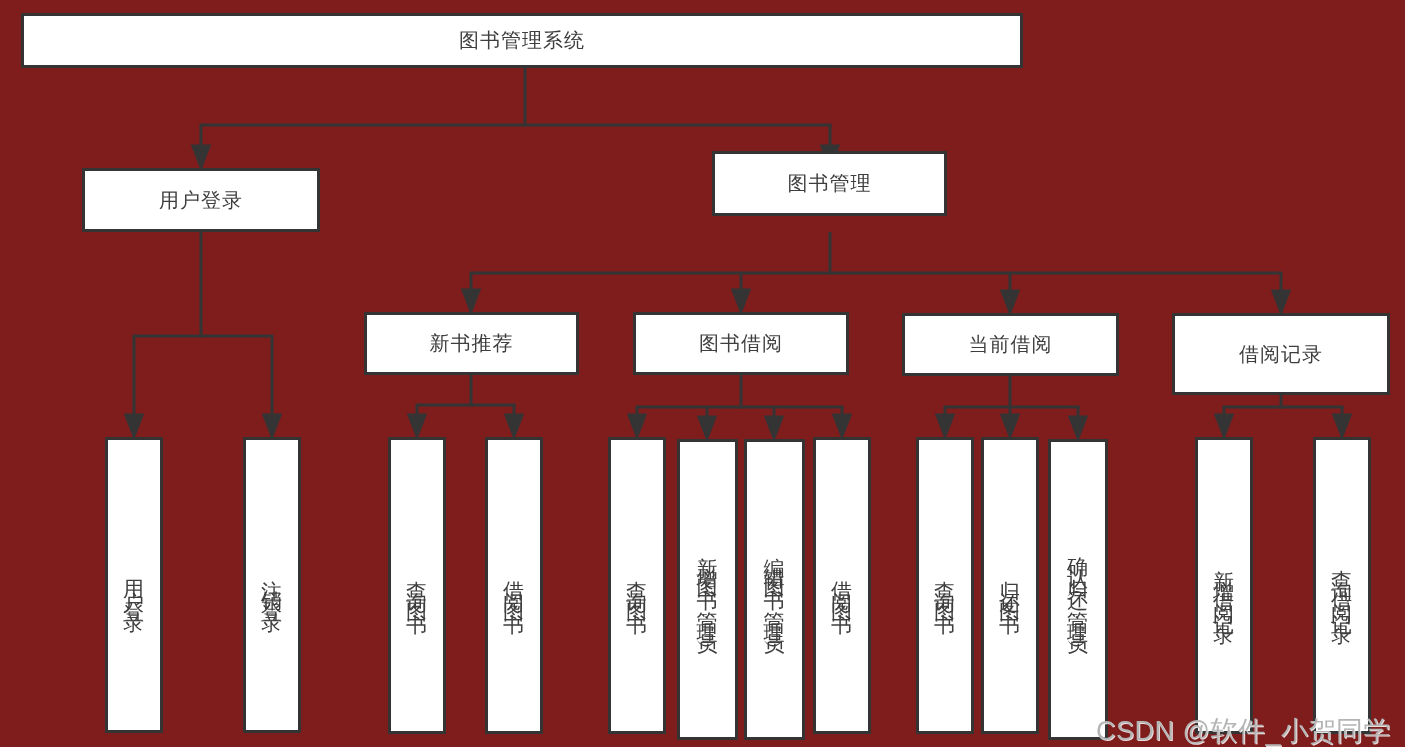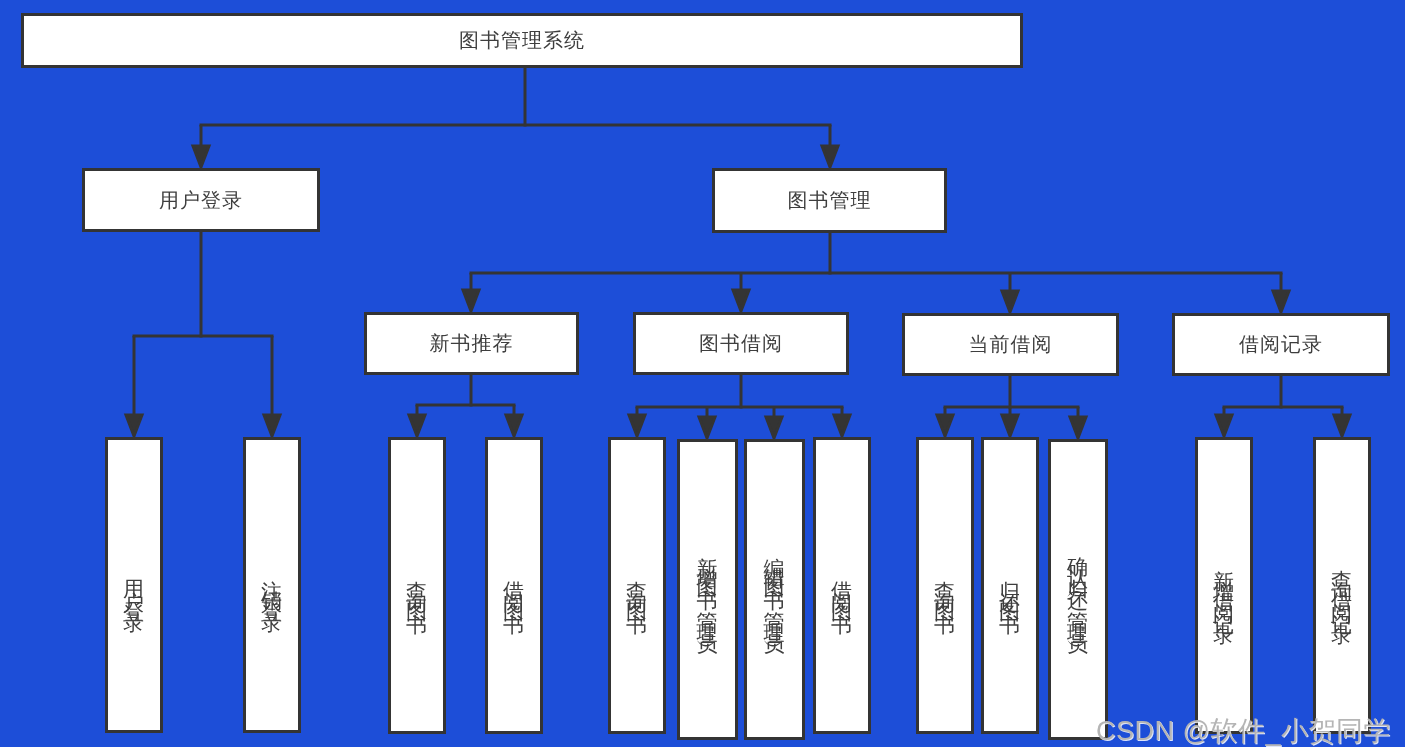--- a/index.html
+++ b/index.html
@@ -1,17 +1,17 @@
 <!DOCTYPE html>
 <html><head>
 <meta charset="utf-8">
 <style>
   html, body { margin: 0; padding: 0; background: #ffffff; }
   body { width: 1405px; height: 747px; font-family: "Liberation Sans", sans-serif; }
-  .stage { position: relative; width: 1405px; height: 747px; background: #1d4ed8; overflow: hidden; }
+  .stage { position: relative; width: 1405px; height: 747px; background: #7f1d1d; overflow: hidden; }
   .wires { position: absolute; left: 0; top: 0; width: 1405px; height: 747px; }
 
   .node {
     position: absolute;
     box-sizing: border-box;
     background: #ffffff;
     border: 3px solid #343434;
     color: #3e3e3e;
     display: flex;
     align-items: center;
@@ -23,25 +23,25 @@
     writing-mode: vertical-rl;
     text-orientation: mixed;
     font-size: 21px;
     letter-spacing: 11px;
     line-height: 1;
   }
 
   
   #n-root            { left: 21px;   top: 13px;  width: 1002px; height: 55px; }
   #n-user-login      { left: 82px;   top: 168px; width: 238px;  height: 64px; }
-  #n-book-mgmt       { left: 712px;  top: 168px; width: 235px;  height: 65px; text-align: center; }
+  #n-book-mgmt       { left: 712px;  top: 151px; width: 235px;  height: 65px; text-align: center; }
   #n-new-book        { left: 364px;  top: 312px; width: 215px;  height: 63px; }
   #n-book-borrow     { left: 633px;  top: 312px; width: 216px;  height: 63px; }
   #n-current-borrow  { left: 902px;  top: 313px; width: 217px;  height: 63px; font-family: Liberation Serif, serif; }
-  #n-borrow-records  { left: 1172px; top: 313px; width: 218px;  height: 63px; }
+  #n-borrow-records  { left: 1172px; top: 313px; width: 218px;  height: 82px; }
 
   
   #l-ul-login   { left: 105px;  top: 437px; width: 58px; height: 296px; }
   #l-ul-logout  { left: 243px;  top: 437px; width: 58px; height: 296px; }
   #l-nb-query   { left: 388px;  top: 437px; width: 58px; height: 297px; }
   #l-nb-borrow  { left: 485px;  top: 437px; width: 58px; height: 297px; }
   #l-bb-query   { left: 608px;  top: 437px; width: 58px; height: 297px; }
   #l-bb-add     { left: 677px;  top: 439px; width: 61px; height: 301px; }
   #l-bb-edit    { left: 744px;  top: 439px; width: 61px; height: 301px; }
   #l-bb-borrow  { left: 813px;  top: 437px; width: 58px; height: 297px; }

